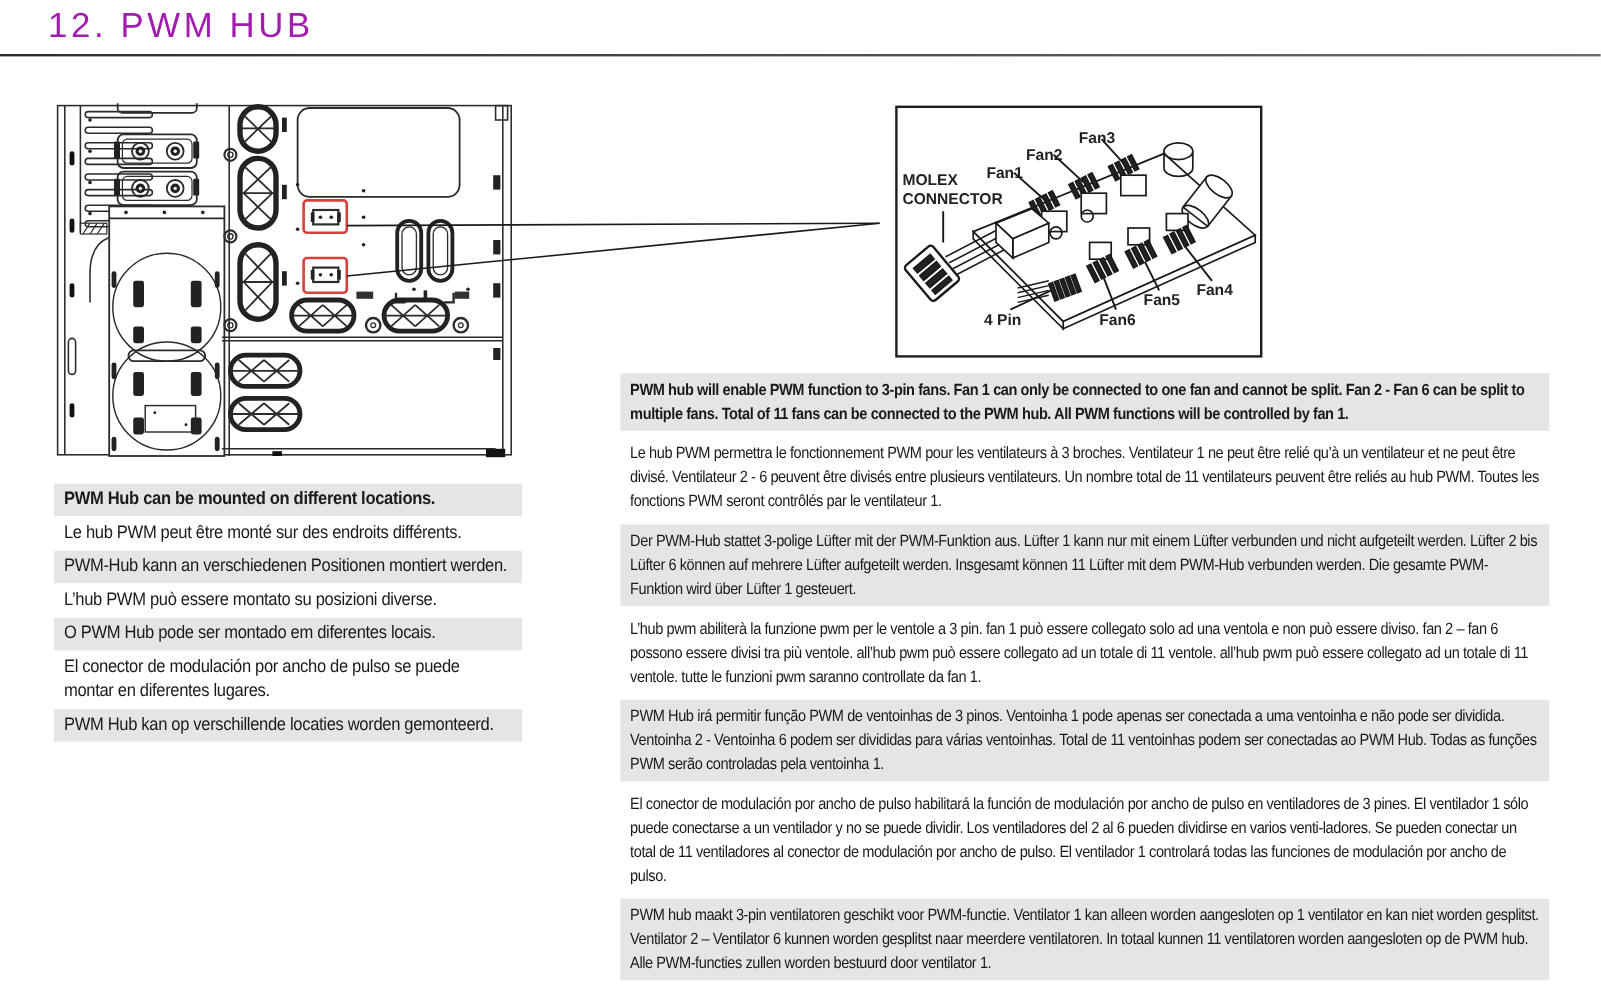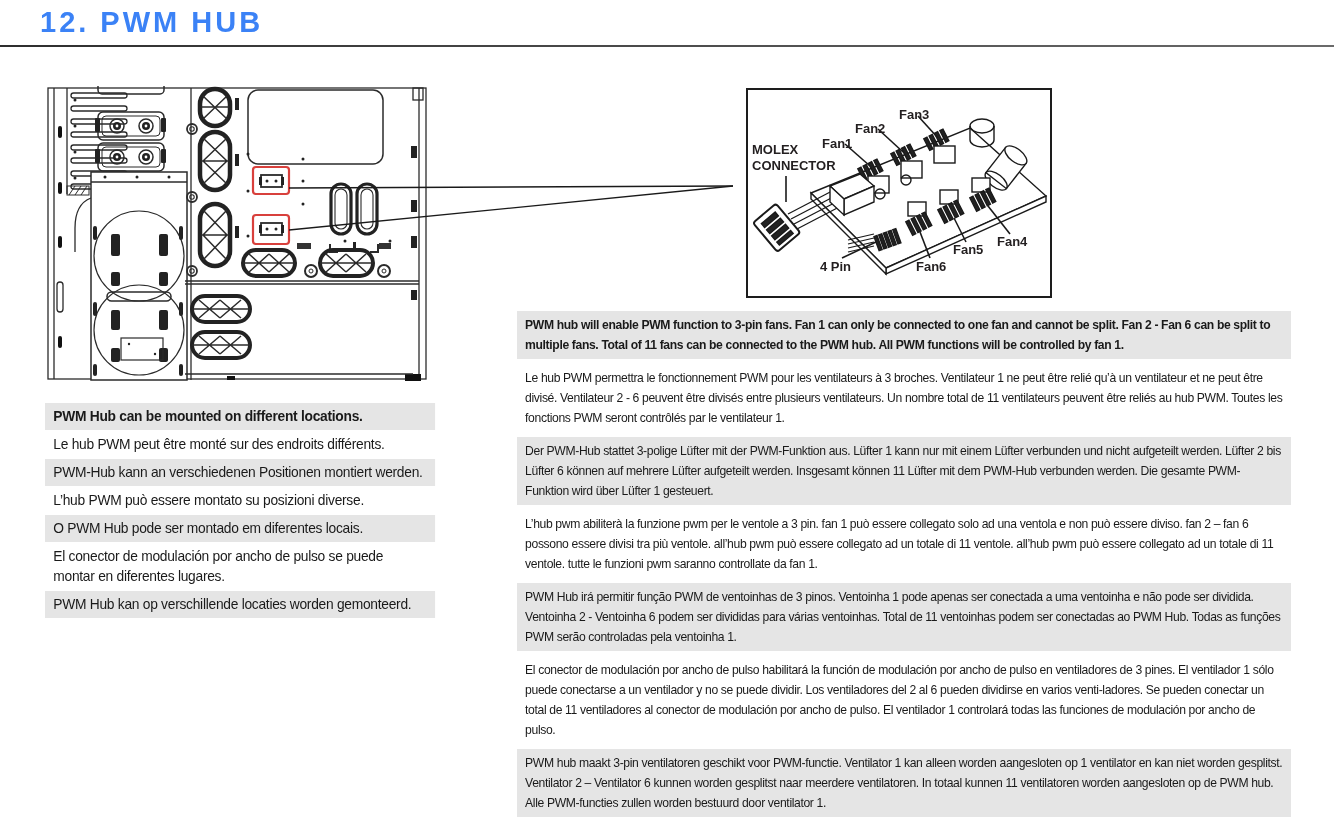--- a/index.html
+++ b/index.html
@@ -3,21 +3,21 @@
 <meta charset="utf-8">
 <style>
   html,body{margin:0;padding:0;}
   body{
     width:1334px;height:831px;position:relative;background:#fff;overflow:hidden;
     font-family:"Liberation Sans",sans-serif;color:#1c1c1c;
   }
   
   .page-title{
     position:absolute;left:40px;top:6px;font-size:29px;letter-spacing:3px;
-    color:#3b82f6;font-weight:700;
+    color:#a21caf;font-weight:400;
   }
   .title-rule{
     position:absolute;left:0;top:45px;width:1334px;height:2px;
     background:linear-gradient(to right,#2e2e2e,#6a6a6a);
   }
   
   .case-figure{position:absolute;left:45px;top:86px;width:392px;height:298px;}
   .leader-lines{position:absolute;left:289px;top:180px;width:458px;height:56px;}
   .hub-diagram{
     position:absolute;left:746px;top:88px;width:302px;height:206px;

